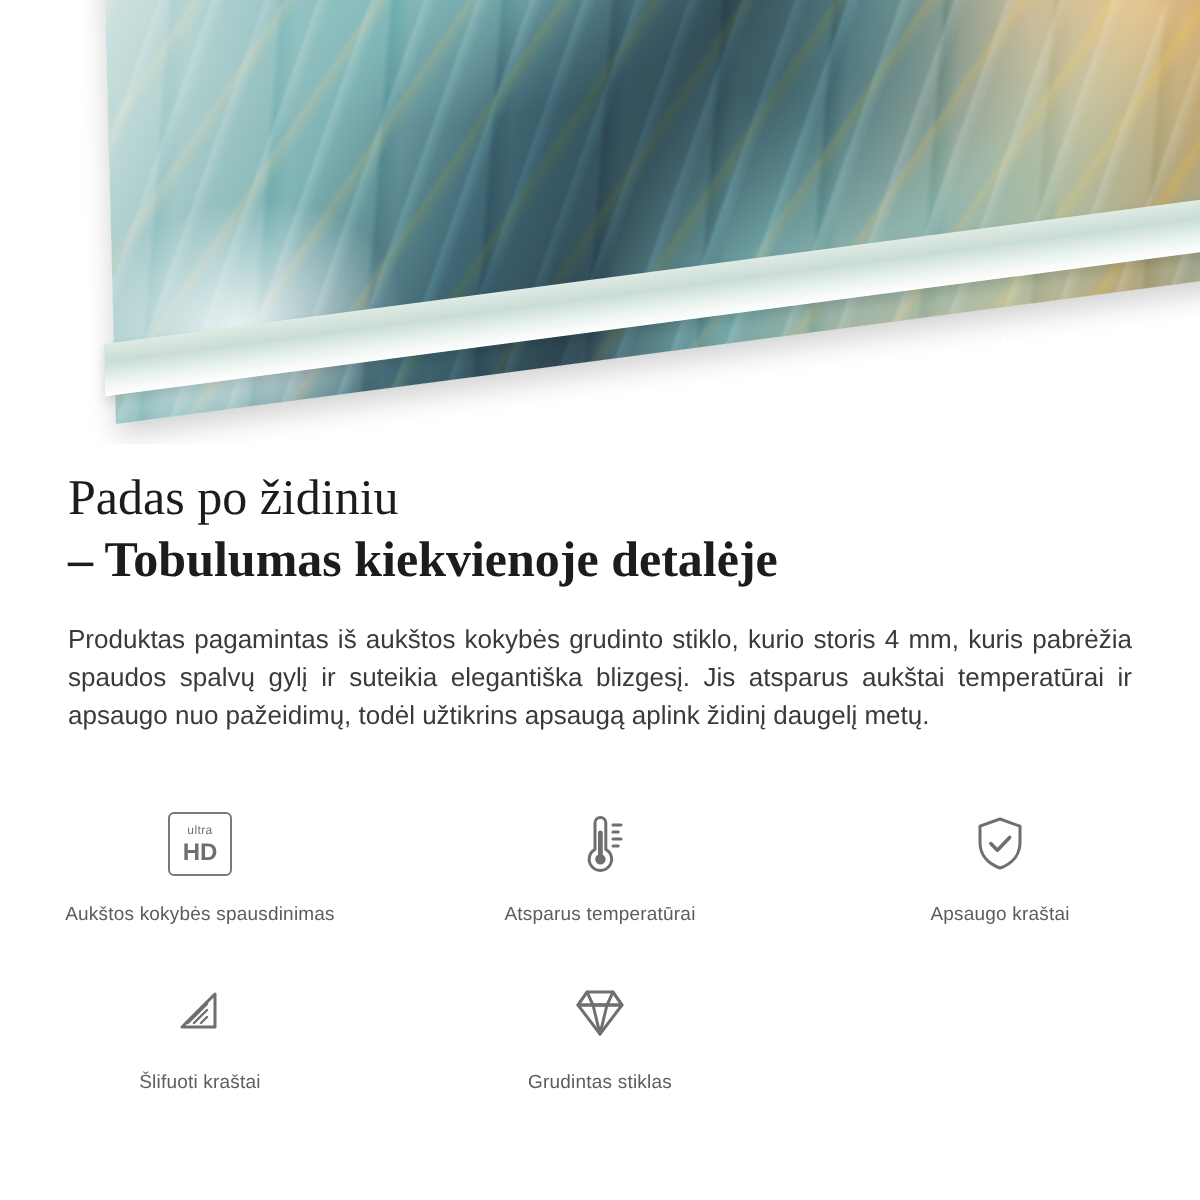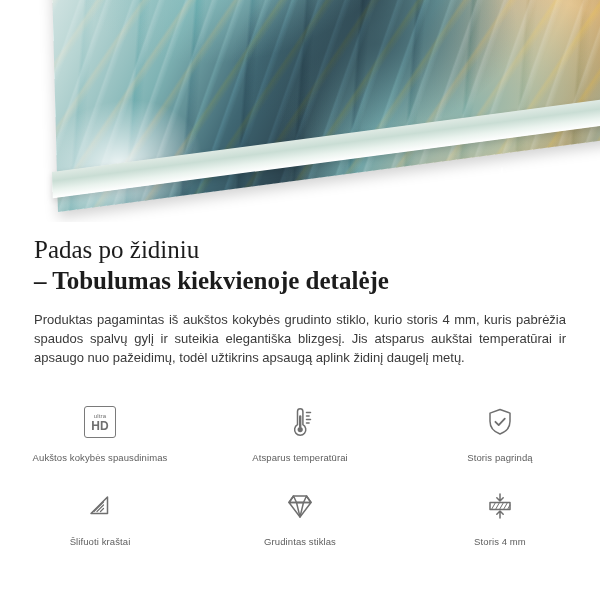--- a/index.html
+++ b/index.html
@@ -228,21 +228,21 @@
       <div class="feature-label">Atsparus temperatūrai</div>
     </div>
 
     <div class="feature">
       <div class="feature-icon">
         <svg width="40" height="40" viewBox="0 0 40 40" fill="none" stroke="#6f6f6f" stroke-width="1.5" stroke-linecap="round" stroke-linejoin="round">
           <path d="M20 7.5l10 3.6v8.2c0 6.3-4.2 10.6-10 12.7-5.8-2.1-10-6.4-10-12.7v-8.2z"></path>
           <path d="M15.4 19.8l3.3 3.3 6.1-6.4" stroke-width="1.8"></path>
         </svg>
       </div>
-      <div class="feature-label">Storis pagrindą</div>
+      <div class="feature-label">Apsaugo kraštai</div>
     </div>
 
     <div class="feature">
       <div class="feature-icon">
         <svg width="40" height="40" viewBox="0 0 40 40" fill="none" stroke="#6f6f6f" stroke-width="1.5" stroke-linecap="round" stroke-linejoin="round">
           <path d="M11 27.5L27.5 11v16.5z"></path>
           <path d="M17 25.5l6.5-6.5M20.5 25.5l3-3" stroke-width="1.2"></path>
           <path d="M14 25.5l9.5-9.5" stroke-width="1.2"></path>
         </svg>
       </div>
@@ -253,26 +253,15 @@
       <div class="feature-icon">
         <svg width="40" height="40" viewBox="0 0 40 40" fill="none" stroke="#6f6f6f" stroke-width="1.5" stroke-linejoin="round">
           <path d="M9 16.5h22L20 31z"></path>
           <path d="M13.5 10h13l4.5 6.5H9z"></path>
           <path d="M9 16.5l4.5-6.5 3 6.5M31 16.5l-4.5-6.5-3 6.5M16.5 16.5L20 31l3.5-14.5M16.5 16.5h7"></path>
         </svg>
       </div>
       <div class="feature-label">Grudintas stiklas</div>
     </div>
 
-    <div class="feature">
-      <div class="feature-icon">
-        <svg width="40" height="40" viewBox="0 0 40 40" fill="none" stroke="#6f6f6f" stroke-width="1.5" stroke-linecap="round" stroke-linejoin="round">
-          <path d="M20 8v6.5M16.8 11.8l3.2 3.2 3.2-3.2"></path>
-          <rect x="10" y="16.5" width="20" height="7"></rect>
-          <path d="M11.5 23.5l4-7M15.5 23.5l4-7M19.5 23.5l4-7M23.5 23.5l4-7M27.5 23.5l2.5-4.4" stroke-width="1"></path>
-          <path d="M20 32v-6.5M16.8 28.2l3.2-3.2 3.2 3.2"></path>
-        </svg>
-      </div>
-      <div class="feature-label">Storis 4 mm</div>
-    </div>
 
   </div>
 </div>
 
 </body></html>

